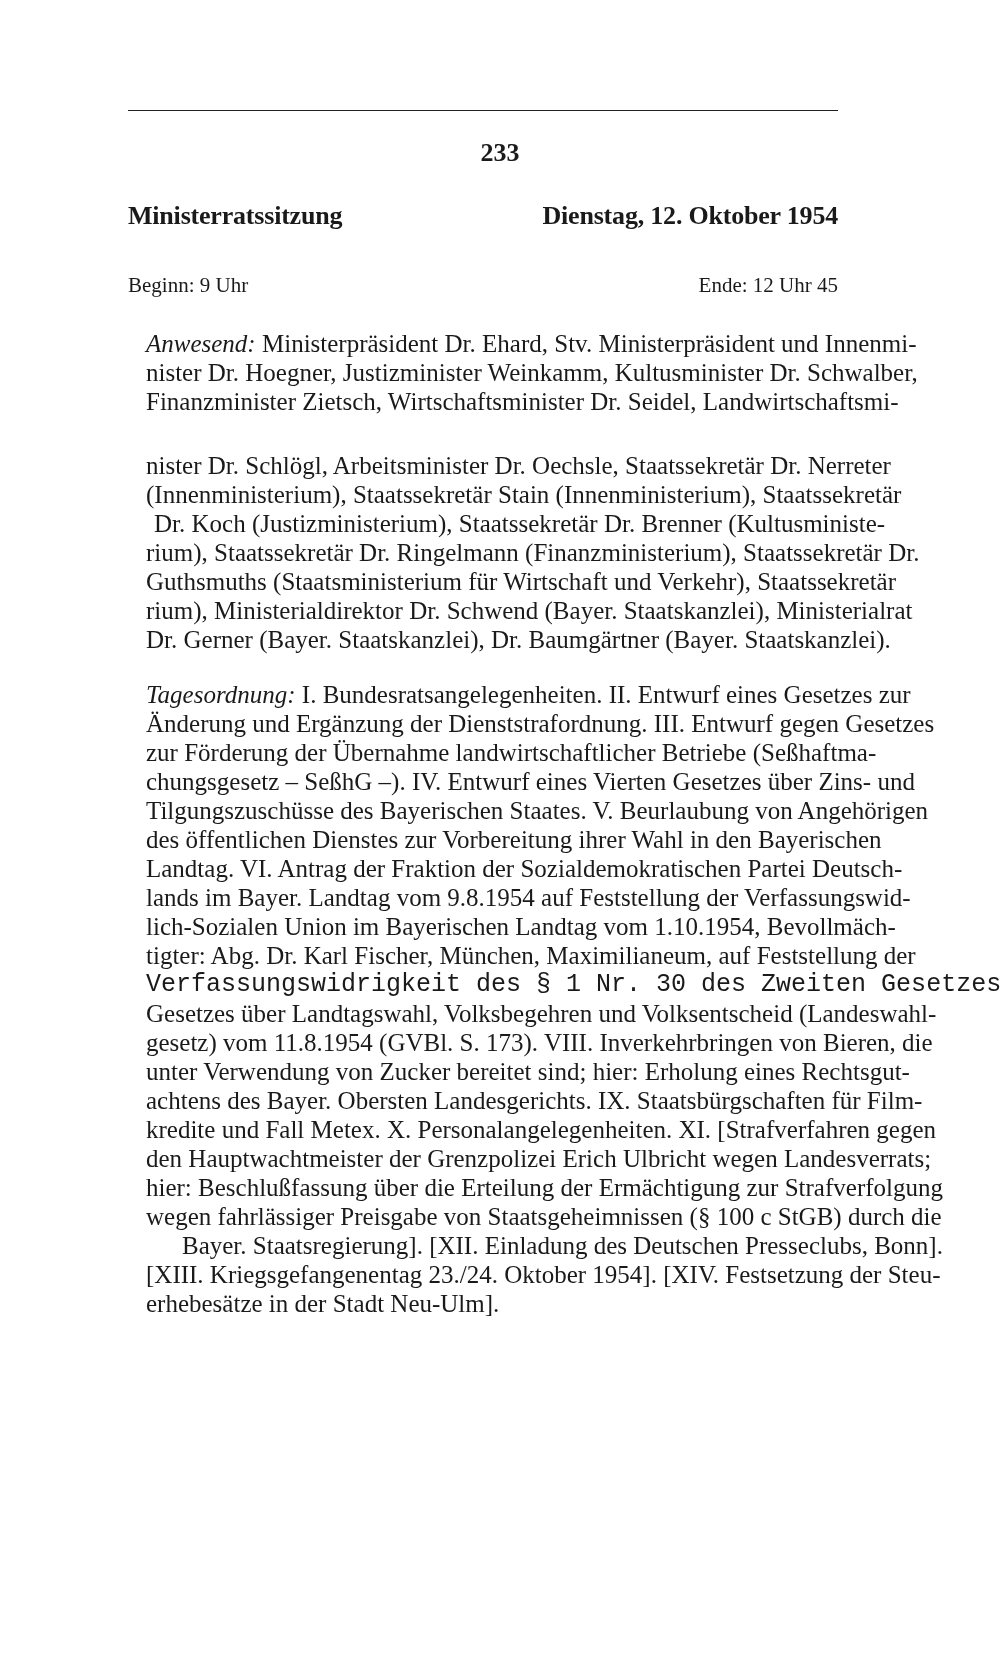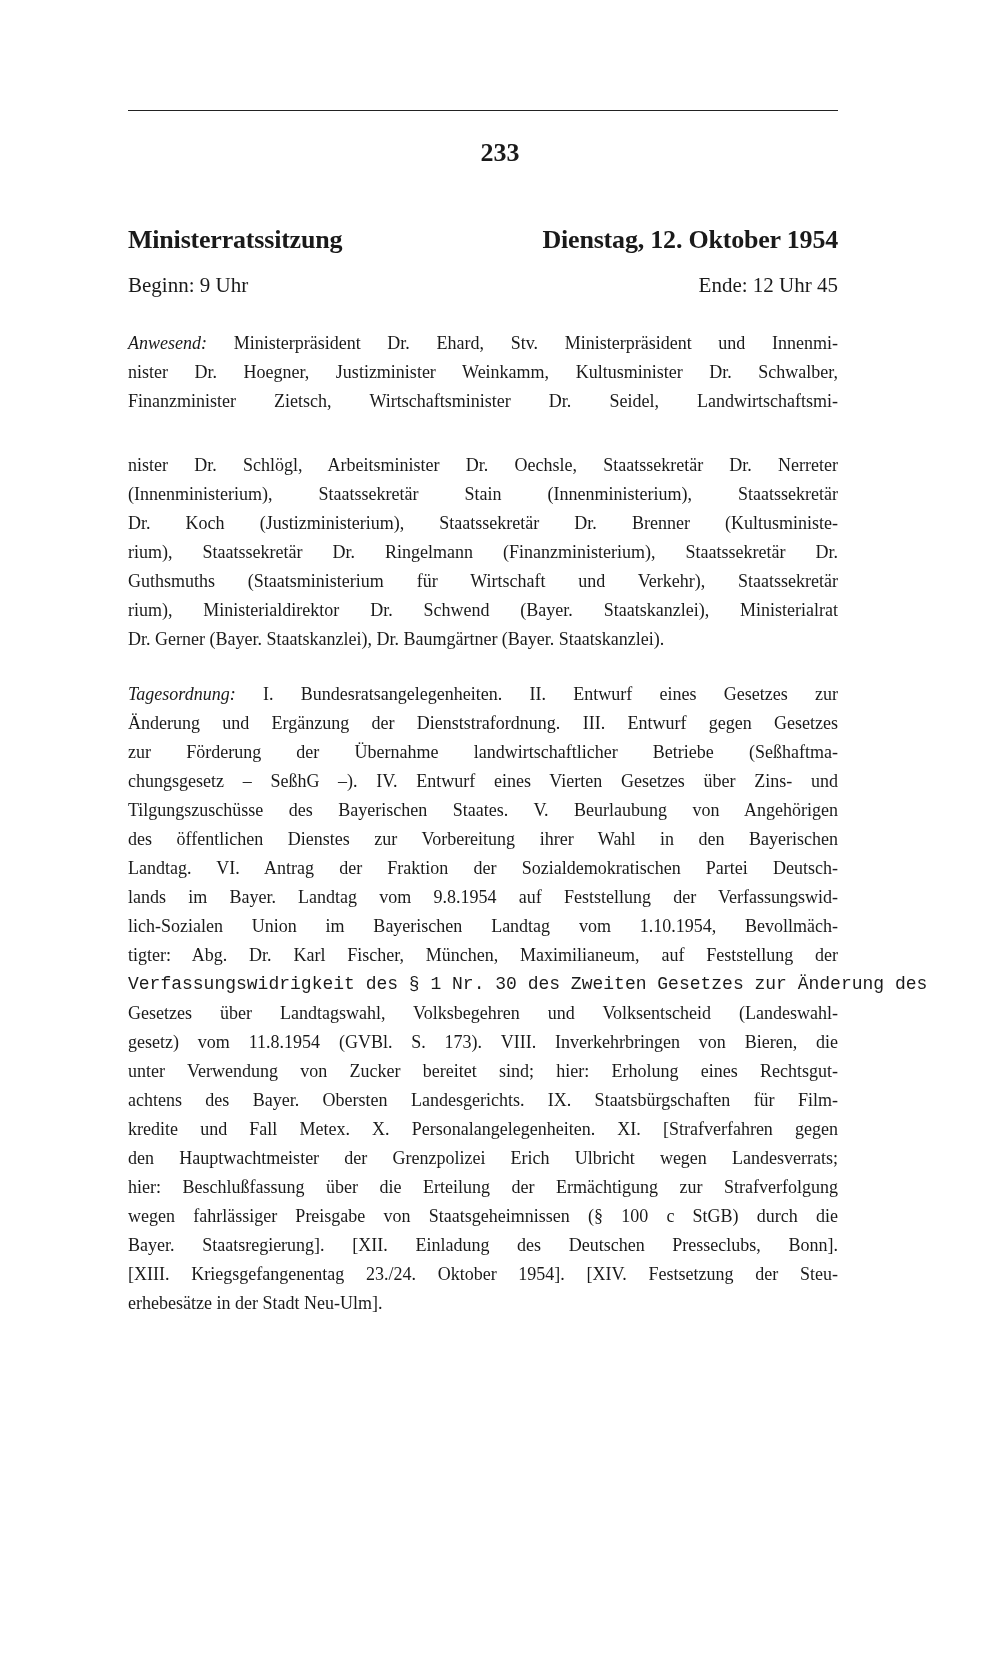--- a/index.html
+++ b/index.html
@@ -43,37 +43,36 @@
       position: absolute;
       top: 198px;
       left: 0;
       width: 710px;
       display: flex;
       justify-content: space-between;
       font-weight: bold;
       font-size: 26px;
       line-height: 36px;
       letter-spacing: -0.2px;
-      margin-top: 24px;
     }
     .time-row {
       position: absolute;
       top: 270px;
       left: 0;
       width: 710px;
       display: flex;
       justify-content: space-between;
       font-size: 21px;
       line-height: 30px;
     }
     .para {
       position: absolute;
-      left: 0;
+      left: 18px;
       width: 710px;
-      font-size: 18px;
+      font-size: 25px;
     }
     .para .line {
       display: block;
       height: 29px;
       line-height: 29px;
       text-align: justify;
       text-align-last: justify;
       white-space: nowrap;
       overflow: visible;
     }
@@ -103,21 +102,21 @@
     <span>Beginn: 9 Uhr</span>
     <span>Ende: 12 Uhr 45</span>
   </div>
 
   <div class="para" id="attendance">
     <span class="line" style="white-space: nowrap; letter-spacing: -0.000211149px;"><span class="lead">Anwesend:</span> <span>Ministerpräsident Dr. Ehard, Stv. Ministerpräsident und Innenmi-</span></span>
     <span class="line" style="white-space: nowrap;">nister Dr. Hoegner, Justizminister Weinkamm, Kultusminister Dr. Schwalber,</span>
     <span class="line" style="white-space: nowrap;">Finanzminister Zietsch, Wirtschaftsminister Dr. Seidel, Landwirtschaftsmi-</span>
     <span class="line" style="white-space: nowrap; margin-top: 35px;">nister Dr. Schlögl, Arbeitsminister Dr. Oechsle, Staatssekretär Dr. Nerreter</span>
     <span class="line" style="white-space: nowrap;">(Innenministerium), Staatssekretär Stain (Innenministerium), Staatssekretär</span>
-    <span class="line" style="white-space: nowrap;">Dr. Koch (Justizministerium), Staatssekretär Dr. Brenner (Kultusministe-</span>
+    <span class="line" style="white-space: nowrap; margin-left: 8px;">Dr. Koch (Justizministerium), Staatssekretär Dr. Brenner (Kultusministe-</span>
     <span class="line" style="white-space: nowrap;">rium), Staatssekretär Dr. Ringelmann (Finanzministerium), Staatssekretär Dr.</span>
     <span class="line" style="white-space: nowrap;">Guthsmuths (Staatsministerium für Wirtschaft und Verkehr), Staatssekretär</span>
     <span class="line" style="white-space: nowrap;">rium), Ministerialdirektor Dr. Schwend (Bayer. Staatskanzlei), Ministerialrat</span>
     <span class="line last">Dr. Gerner (Bayer. Staatskanzlei), Dr. Baumgärtner (Bayer. Staatskanzlei).</span>
   </div>
 
   <div class="para" id="agenda">
     <span class="line" style="white-space: nowrap; letter-spacing: -0.000211149px;"><span class="lead">Tagesordnung:</span> <span>I. Bundesratsangelegenheiten. II. Entwurf eines Gesetzes zur</span></span>
     <span class="line" style="white-space: nowrap;">Änderung und Ergänzung der Dienststrafordnung. III. Entwurf gegen Gesetzes</span>
     <span class="line" style="white-space: nowrap;">zur Förderung der Übernahme landwirtschaftlicher Betriebe (Seßhaftma-</span>
@@ -130,17 +129,17 @@
     <span class="line" style="white-space: nowrap;">tigter: Abg. Dr. Karl Fischer, München, Maximilianeum, auf Feststellung der</span>
     <span class="line" style="white-space: nowrap; font-family: Liberation Mono, monospace;">Verfassungswidrigkeit des § 1 Nr. 30 des Zweiten Gesetzes zur Änderung des</span>
     <span class="line" style="white-space: nowrap;">Gesetzes über Landtagswahl, Volksbegehren und Volksentscheid (Landeswahl-</span>
     <span class="line" style="white-space: nowrap;">gesetz) vom 11.8.1954 (GVBl. S. 173). VIII. Inverkehrbringen von Bieren, die</span>
     <span class="line" style="white-space: nowrap;">unter Verwendung von Zucker bereitet sind; hier: Erholung eines Rechtsgut-</span>
     <span class="line" style="white-space: nowrap;">achtens des Bayer. Obersten Landesgerichts. IX. Staatsbürgschaften für Film-</span>
     <span class="line" style="white-space: nowrap;">kredite und Fall Metex. X. Personalangelegenheiten. XI. [Strafverfahren gegen</span>
     <span class="line" style="white-space: nowrap;">den Hauptwachtmeister der Grenzpolizei Erich Ulbricht wegen Landesverrats;</span>
     <span class="line" style="white-space: nowrap;">hier: Beschlußfassung über die Erteilung der Ermächtigung zur Strafverfolgung</span>
     <span class="line" style="white-space: nowrap;">wegen fahrlässiger Preisgabe von Staatsgeheimnissen (§ 100 c StGB) durch die</span>
-    <span class="line" style="white-space: nowrap;">Bayer. Staatsregierung]. [XII. Einladung des Deutschen Presseclubs, Bonn].</span>
+    <span class="line" style="white-space: nowrap; margin-left: 36px;">Bayer. Staatsregierung]. [XII. Einladung des Deutschen Presseclubs, Bonn].</span>
     <span class="line" style="white-space: nowrap;">[XIII. Kriegsgefangenentag 23./24. Oktober 1954]. [XIV. Festsetzung der Steu-</span>
     <span class="line last">erhebesätze in der Stadt Neu-Ulm].</span>
   </div>
 </div>
 
 </body></html>

